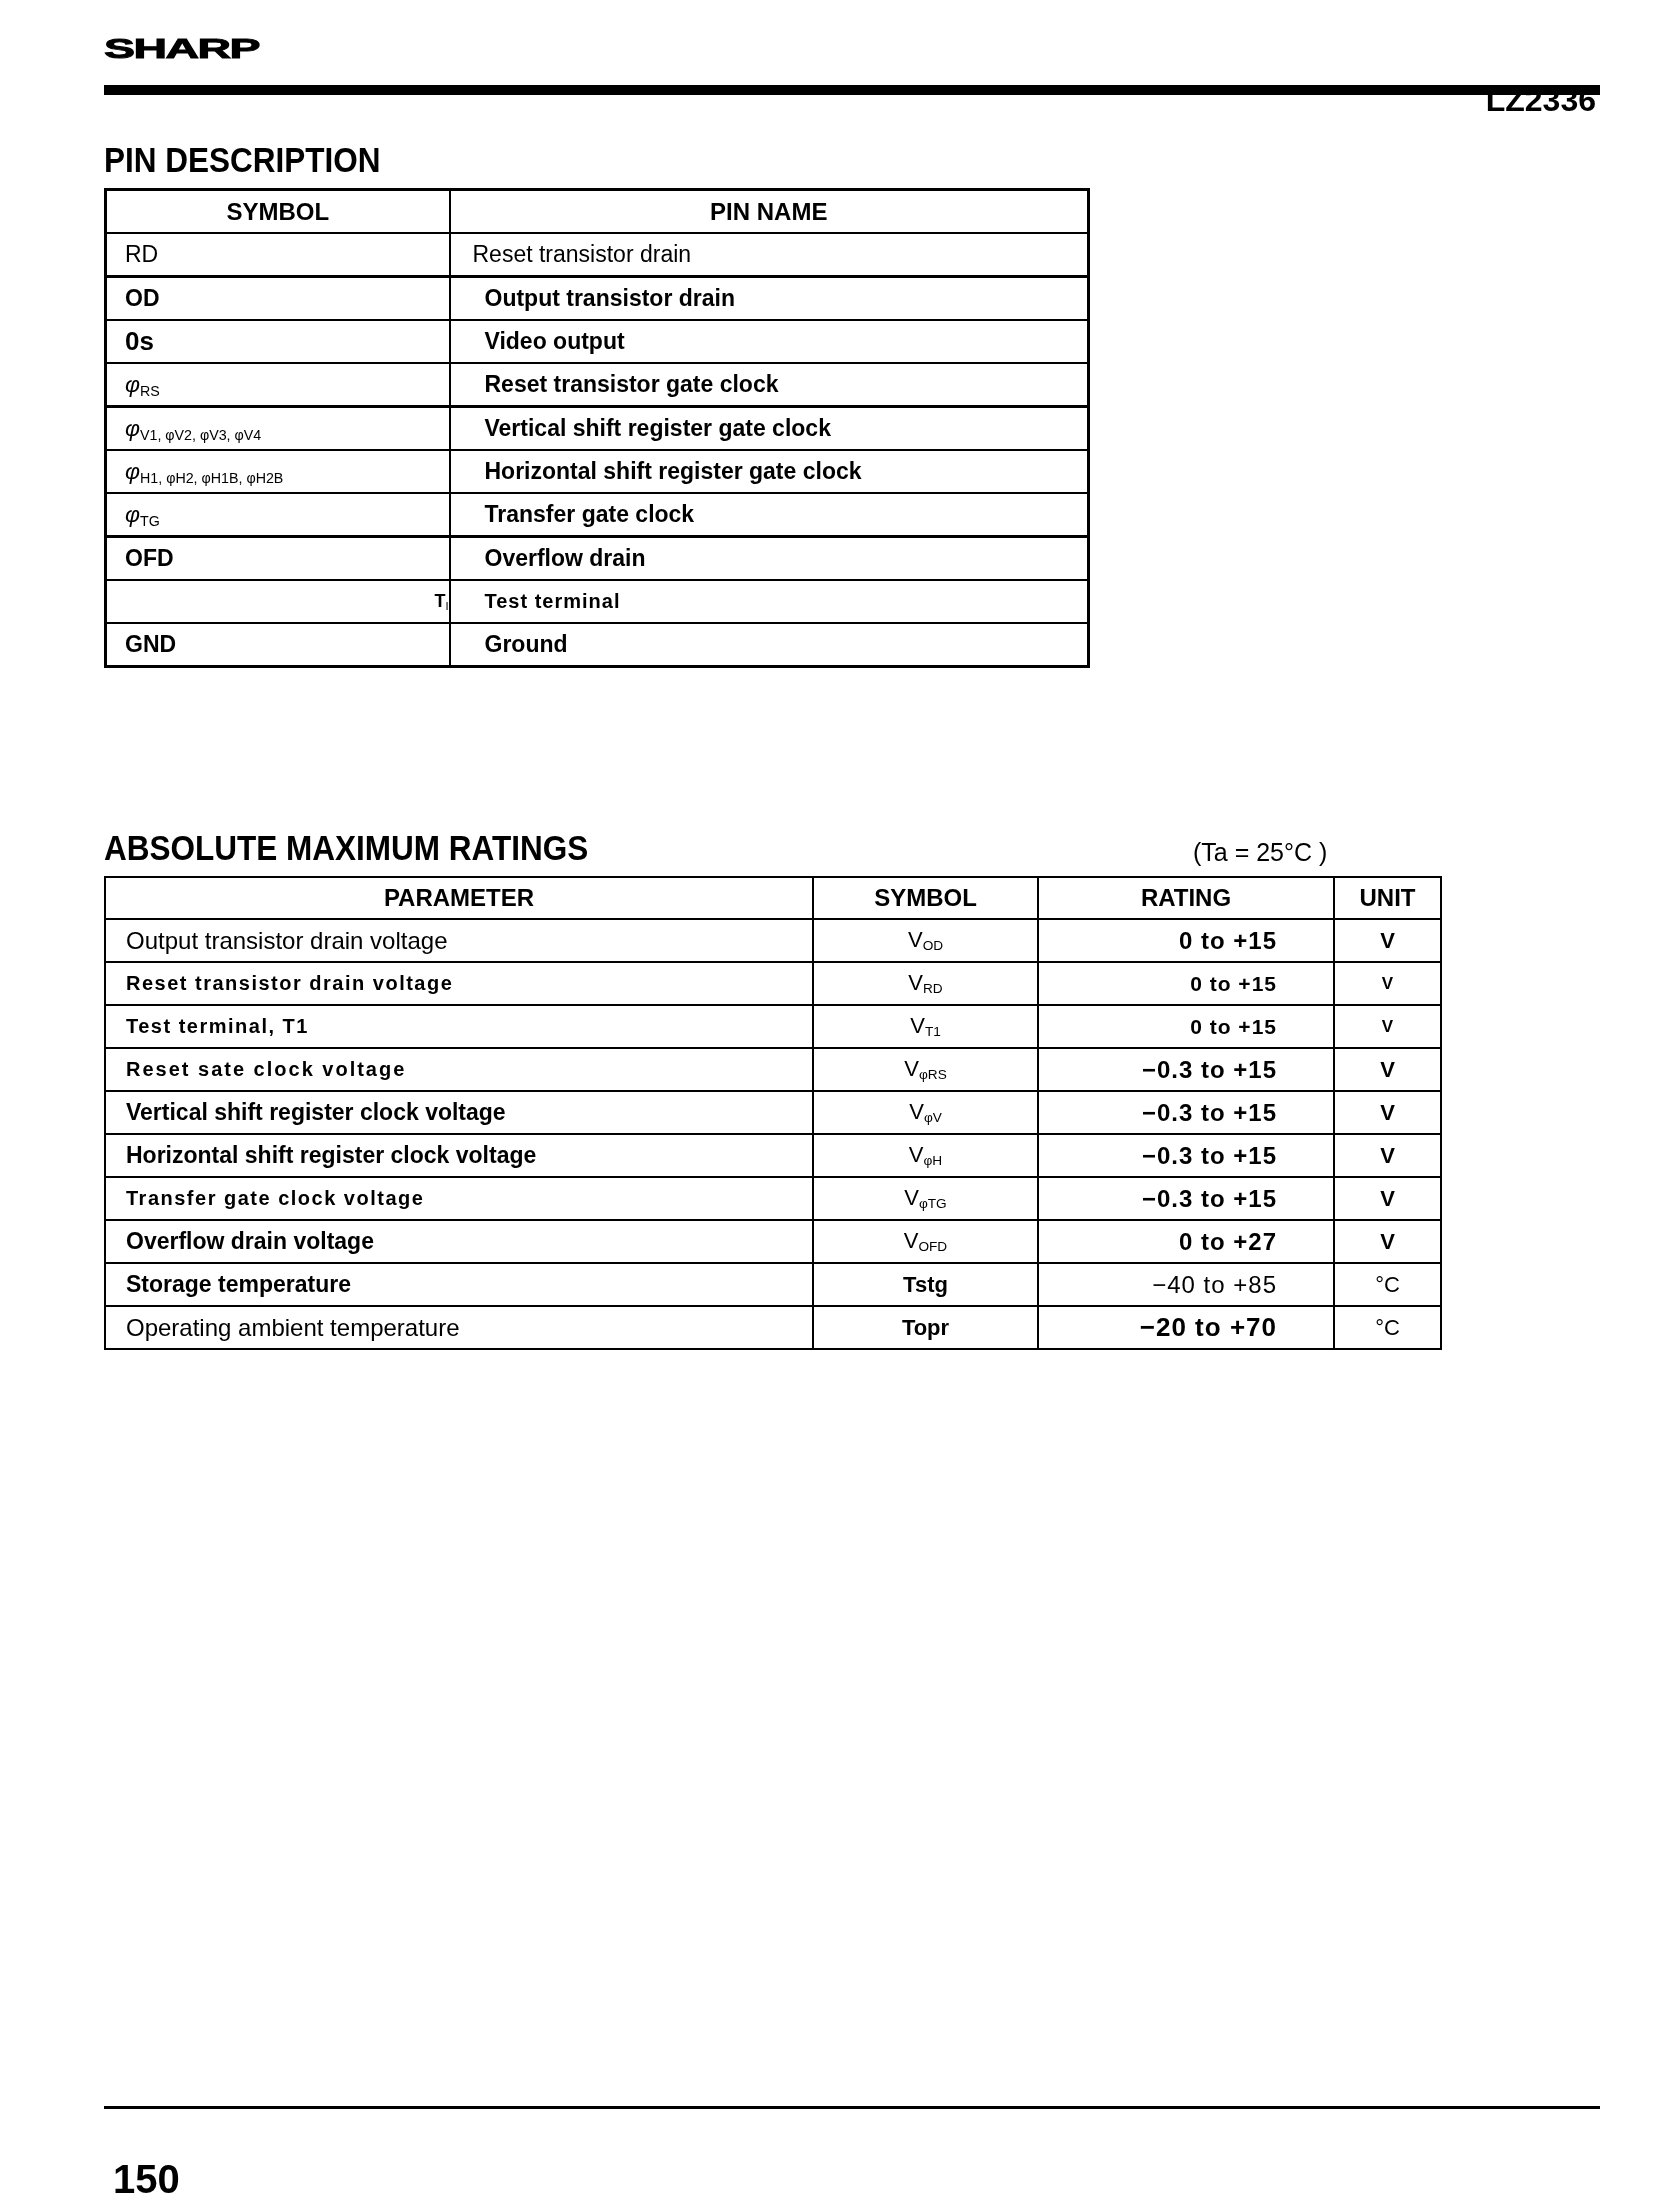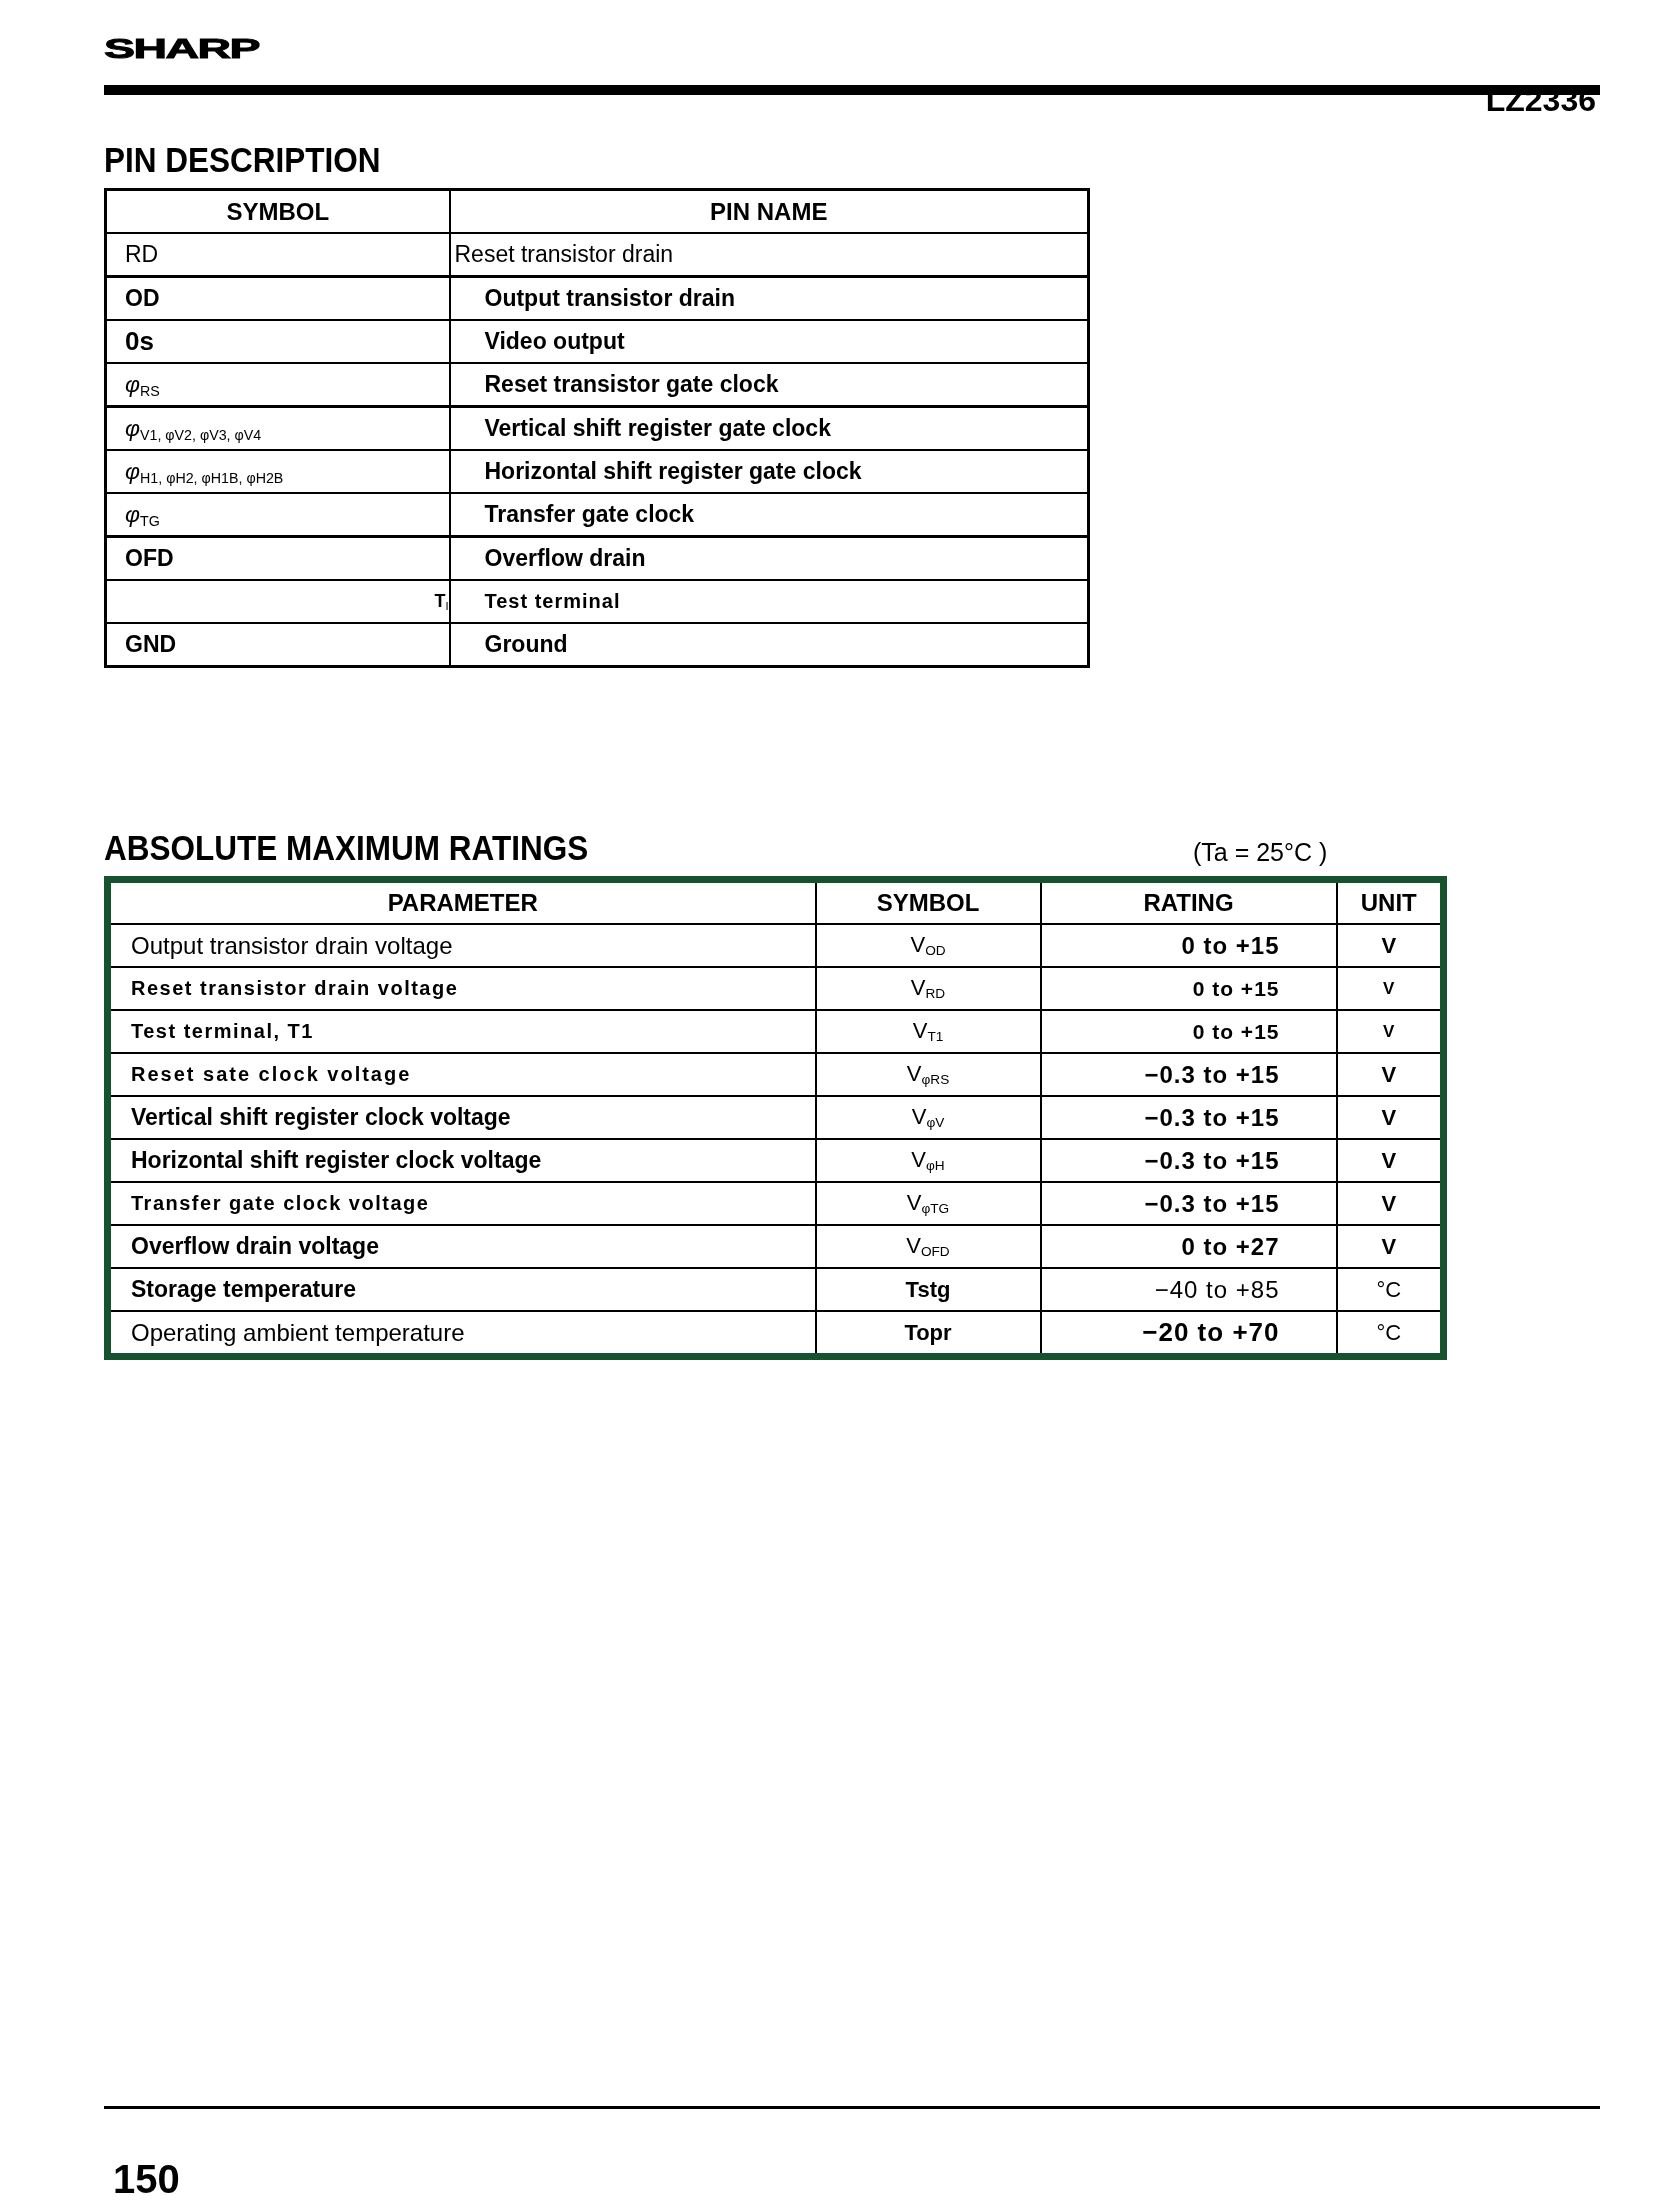--- a/index.html
+++ b/index.html
@@ -19,21 +19,21 @@
 
   #pin-table { left:104px; top:188px; width:983px; border:3px solid #000; }
   #pin-table col.c1 { width:344px; }
   #pin-table col.c2 { width:639px; }
   #pin-table th { height:41px; }
   #pin-table td { height:41px; font-weight:bold; }
   #pin-table td.sym { padding-left:18px; }
   #pin-table td.name { padding-left:34px; }
   #pin-table tr.thick-top td { border-top:3px solid #000; }
 
-  #abs-table { left:104px; top:876px; width:1336px; border:7px solid #14532d; }
+  #abs-table { left:104px; top:876px; width:1336px; border:1px solid #14532d; }
   #abs-table col.a1 { width:708px; }
   #abs-table col.a2 { width:225px; }
   #abs-table col.a3 { width:296px; }
   #abs-table col.a4 { width:107px; }
   #abs-table th { height:40px; }
   #abs-table td { height:41px; }
   #abs-table td.param { padding-left:20px; font-weight:bold; }
   #abs-table td.sym { text-align:center; font-size:22px; }
   #abs-table td.rating { text-align:right; padding-right:56px; font-weight:bold; font-size:24px; letter-spacing:1px; }
   #abs-table td.unit { text-align:center; font-weight:bold; font-size:22px; }
@@ -60,21 +60,21 @@
     </colgroup>
   <thead>
     <tr>
       <th>SYMBOL</th>
       <th>PIN NAME</th>
     </tr>
   </thead>
   <tbody>
     <tr>
       <td class="sym" style="font-weight:normal;"><span>RD</span></td>
-      <td class="name" style="font-weight:normal;padding-left:4px;">Reset transistor drain</td>
+      <td class="name" style="font-weight:normal;padding-left:22px;">Reset transistor drain</td>
     </tr>
     <tr class="thick-top">
       <td class="sym"><span>OD</span></td>
       <td class="name">Output transistor drain</td>
     </tr>
     <tr>
       <td class="sym" style="font-size:26px;"><span>0s</span></td>
       <td class="name">Video output</td>
     </tr>
     <tr>

